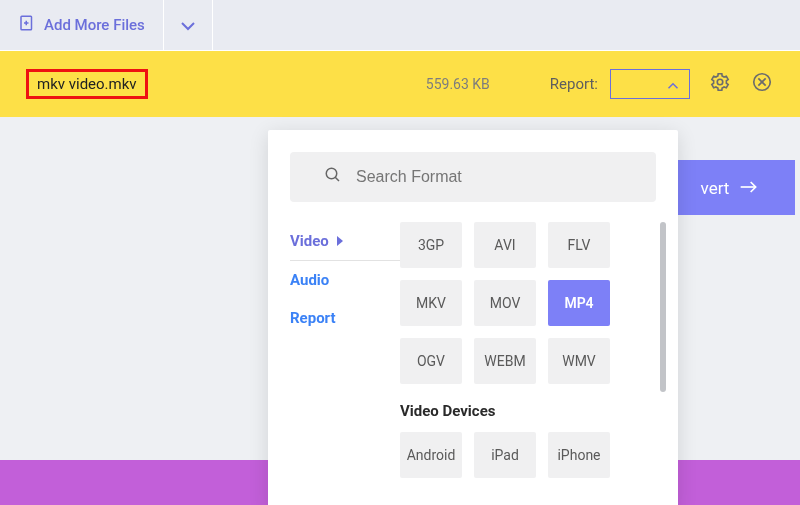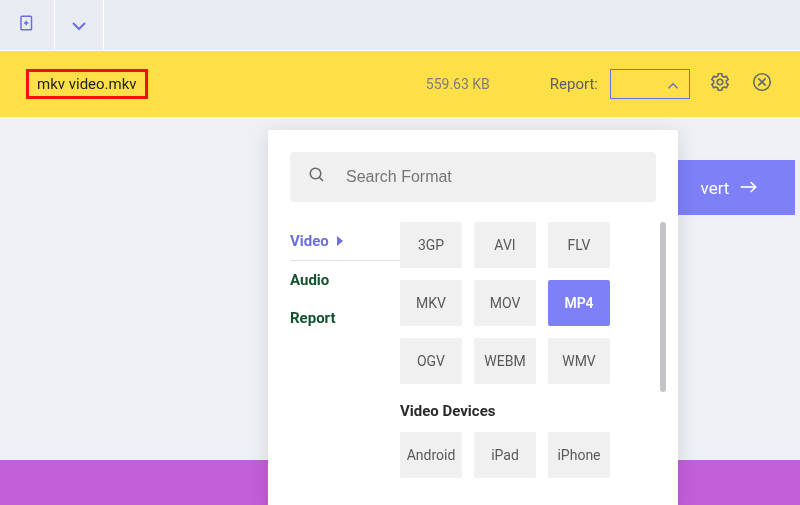--- a/index.html
+++ b/index.html
@@ -109,42 +109,42 @@
       border-radius: 2px;
       z-index: 5;
       padding: 22px 0 16px 0;
     }
     .search-wrap {
       margin: 0 22px 20px 22px;
       background: #f0f0f1;
       border-radius: 4px;
       display: flex;
       align-items: center;
-      padding: 14px 18px;
-      gap: 20px;
+      padding: 14px 34px;
+      gap: 14px;
     }
     .search-wrap svg { width: 18px; height: 18px; color:#666; }
     .search-input {
       background: transparent;
       border: none;
       outline: none;
       font-size: 16px;
       color: #888;
       width: 100%;
     }
     .picker-body {
       display: flex;
       padding: 0 2px 0 22px;
     }
     .cat-list { width: 110px; }
     .cat-item {
       padding: 10px 0;
       font-size: 15px;
       font-weight: 700;
-      color: #14532d;
+      color: #3b82f6;
       cursor: pointer;
       display:flex;align-items:center;gap:8px;
     }
     .cat-item.active { color: #6b6fdb; border-bottom: 1px solid #e2e2e2; }
     .cat-item.active svg{width:6px;height:10px;}
     .fmt-area {
       flex: 1;
       position: relative;
       padding-right: 22px;
     }
@@ -206,20 +206,21 @@
 
 <div class="topbar">
   <div class="add-files-btn">
     <span>
       <svg viewBox="0 0 24 24" fill="none" stroke="#6b6fdb" stroke-width="2">
           <rect x="4" y="3" width="14" height="18" rx="1"></rect>
           <line x1="11" y1="9" x2="11" y2="15"></line>
           <line x1="8" y1="12" x2="14" y2="12"></line>
         </svg>
     </span>
+    <span>Add More Files</span>
   </div>
   <div class="chevron-btn">
     <span>
       <svg viewBox="0 0 16 10" fill="none" stroke="#6b6fdb" stroke-width="2">
           <polyline points="2,2 8,8 14,2"></polyline>
         </svg>
     </span>
   </div>
 </div>
 

